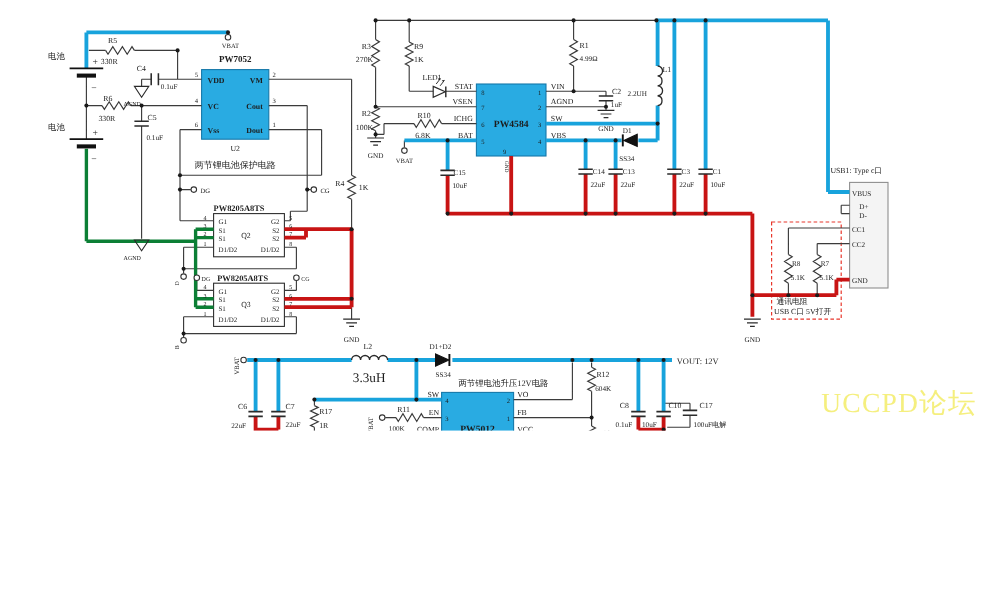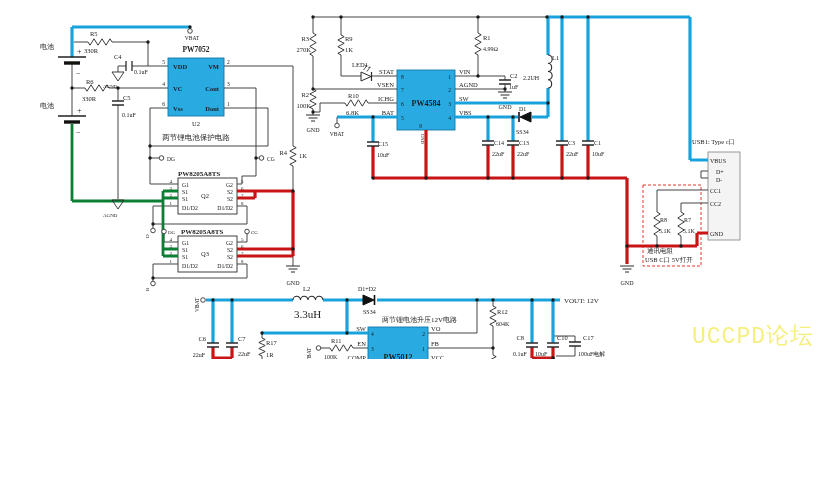--- a/index.html
+++ b/index.html
@@ -1,20 +1,20 @@
 <!DOCTYPE html>
 <html><head>
 <meta charset="utf-8">
 <style>
   html,body{margin:0;padding:0;background:#ffffff;}
   #page{position:relative;width:820px;height:359px;background:#ffffff;overflow:hidden;
         font-family:"Liberation Serif","DejaVu Serif",serif;}
   #schematic{position:absolute;left:0;top:0;width:820px;height:493px;}
   #watermark{position:absolute;right:6px;bottom:8px;font-size:23px;letter-spacing:1px;
-             font-family:Liberation Mono, monospace;}
+             font-family:Liberation Serif, serif;}
   text{font-family:"Liberation Serif","DejaVu Serif",serif;}
 </style>
 </head>
 <body>
 
 <div id="page">
   <svg id="schematic" viewBox="0 0 820 493" xmlns="http://www.w3.org/2000/svg">
     <g id="boxes">
       <rect id="u2-body" x="168" y="58" width="56" height="58" fill="#29ABE2" stroke="#1577A8" stroke-width="0.9"></rect>
       <rect id="pw4584-body" x="397" y="70" width="58" height="60" fill="#29ABE2" stroke="#1577A8" stroke-width="0.9"></rect>

